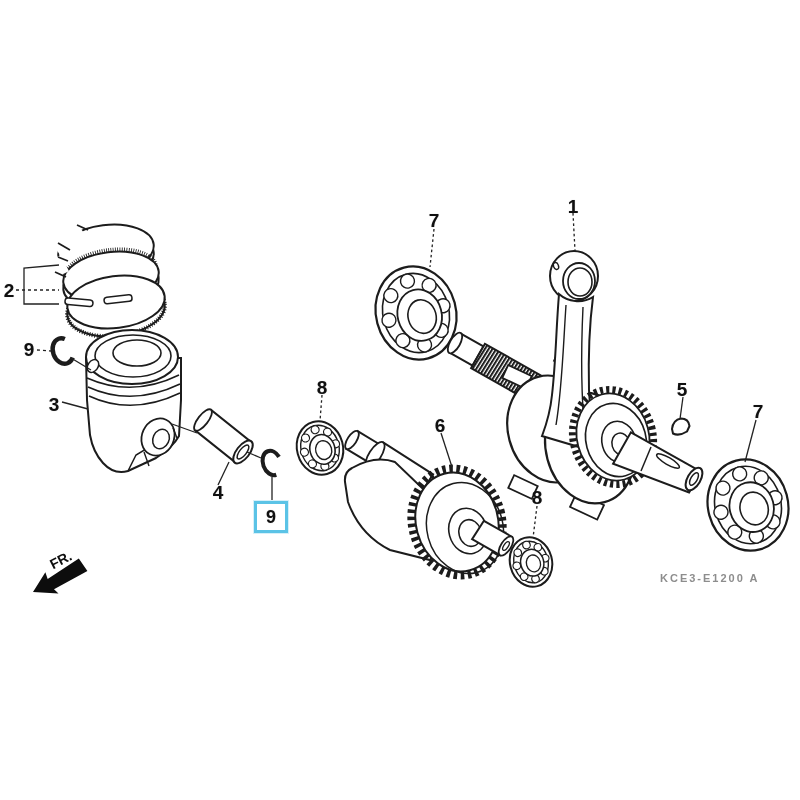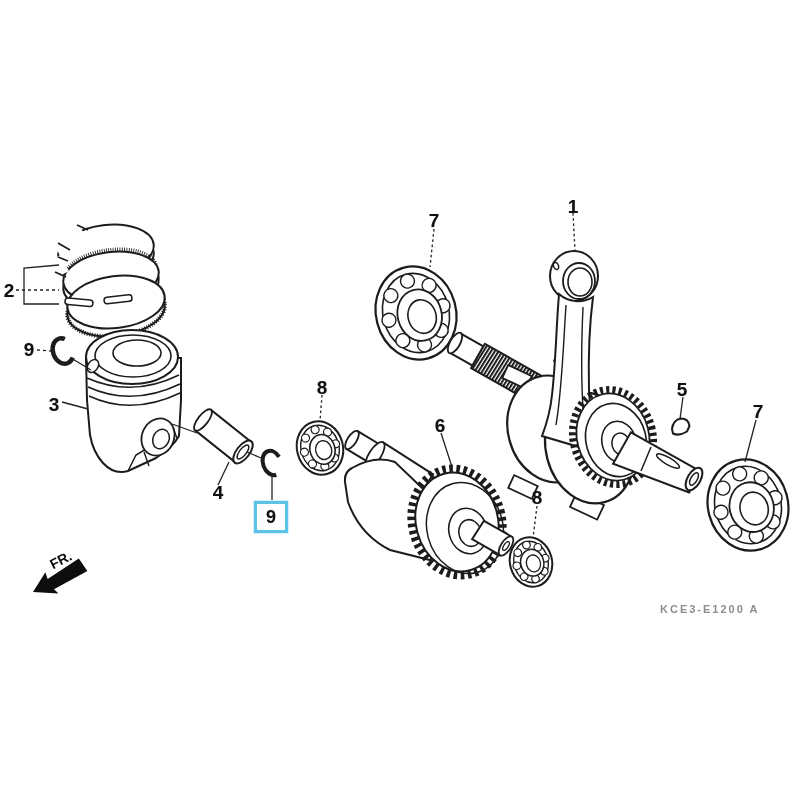--- a/index.html
+++ b/index.html
@@ -12,21 +12,21 @@
   .callout{
     position:absolute;transform:translate(-50%,-50%);
     font-weight:700;font-size:19px;color:#101010;line-height:1;
     pointer-events:auto;cursor:pointer;text-shadow:0 0 1px rgba(0,0,0,.25);
   }
   .callout.highlighted{
     background:#ffffff;border:3px solid #5bc3e6;padding:4px 9px;
     font-size:18px;box-shadow:0 0 0 1px rgba(91,195,230,.25);
   }
   #diagram-code{
-    position:absolute;left:660px;top:603px;width:130px;
+    position:absolute;left:660px;top:572px;width:130px;
     font-size:11px;letter-spacing:2px;color:#8d8d8d;font-weight:700;
     font-family:"Liberation Sans", sans-serif;
   }
 </style>
 </head>
 <body>
 
 <div id="stage">
 
 <svg id="art" width="800" height="800" viewBox="0 0 800 800">

